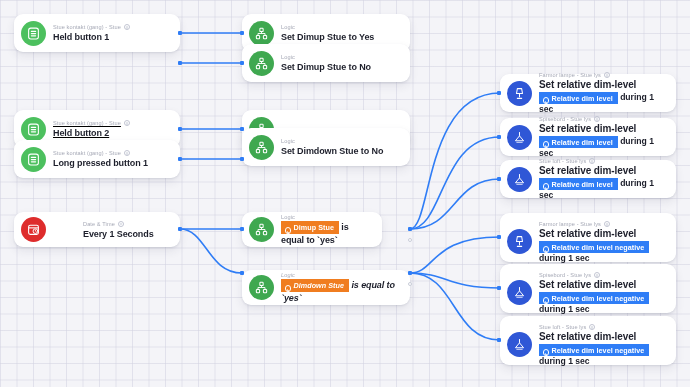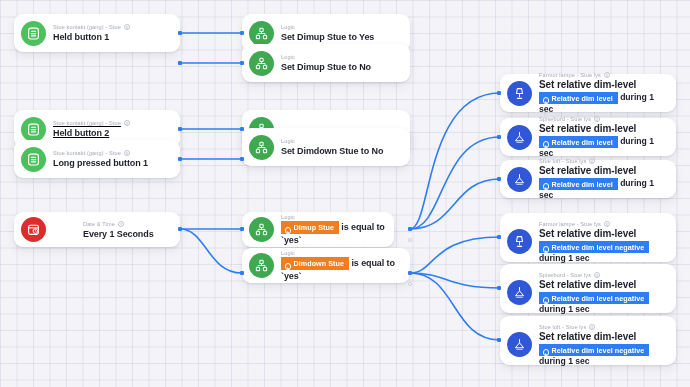--- a/index.html
+++ b/index.html
@@ -227,42 +227,42 @@
           <rect x="15.5" y="15.5" width="6" height="6" rx="1.3" fill="none" stroke="#fff" stroke-width="1.9"></rect>
           <path d="M12 8.5 V12 M5.5 15.5 V12 H18.5 V15.5" stroke="#fff" stroke-width="1.7" fill="none"></path>
         </svg>
     </div>
     <div class="body">
       <div class="sub">Logic</div>
       <div class="ttl">Set Dimdown Stue to No</div>
     </div>
   </div>
 
-  <div class="card" style="left:242px;top:212px;width:152px;height:35px;">
+  <div class="card" style="left:242px;top:212px;width:140px;height:35px;">
     <div class="ico" style="background:#3fa850;">
       <svg width="13" height="13" viewBox="0 0 24 24">
           <rect x="9" y="2.5" width="6" height="6" rx="1.3" fill="none" stroke="#fff" stroke-width="1.9"></rect>
           <rect x="2.5" y="15.5" width="6" height="6" rx="1.3" fill="none" stroke="#fff" stroke-width="1.9"></rect>
           <rect x="15.5" y="15.5" width="6" height="6" rx="1.3" fill="none" stroke="#fff" stroke-width="1.9"></rect>
           <path d="M12 8.5 V12 M5.5 15.5 V12 H18.5 V15.5" stroke="#fff" stroke-width="1.7" fill="none"></path>
         </svg>
     </div>
     <div class="body">
       <div class="sub">Logic</div>
       <div class="ttl">
         <span class="chip orange">
             <span class="cdot"></span>
             <span>Dimup Stue</span>
           </span>
         <span class="quote">is equal to `yes`</span>
       </div>
     </div>
   </div>
 
-  <div class="card" style="left:242px;top:248px;width:168px;height:35px;">
+  <div class="card" style="left:242px;top:270px;width:168px;height:35px;font-style:italic;">
     <div class="ico" style="background:#3fa850;">
       <svg width="13" height="13" viewBox="0 0 24 24">
           <rect x="9" y="2.5" width="6" height="6" rx="1.3" fill="none" stroke="#fff" stroke-width="1.9"></rect>
           <rect x="2.5" y="15.5" width="6" height="6" rx="1.3" fill="none" stroke="#fff" stroke-width="1.9"></rect>
           <rect x="15.5" y="15.5" width="6" height="6" rx="1.3" fill="none" stroke="#fff" stroke-width="1.9"></rect>
           <path d="M12 8.5 V12 M5.5 15.5 V12 H18.5 V15.5" stroke="#fff" stroke-width="1.7" fill="none"></path>
         </svg>
     </div>
     <div class="body">
       <div class="sub">Logic</div>

